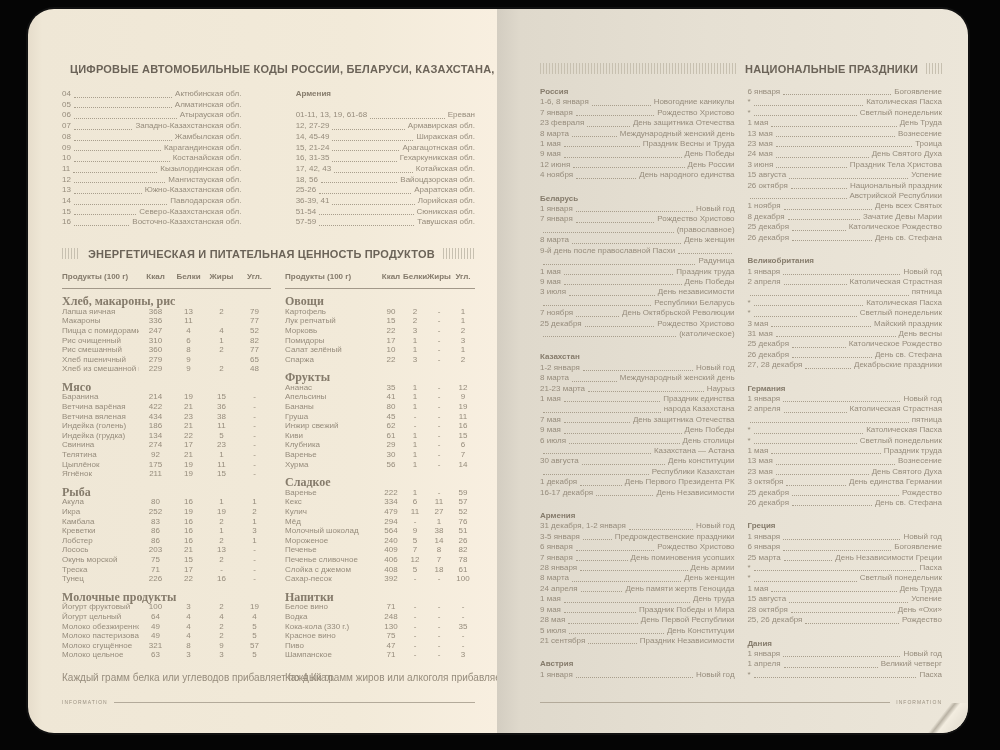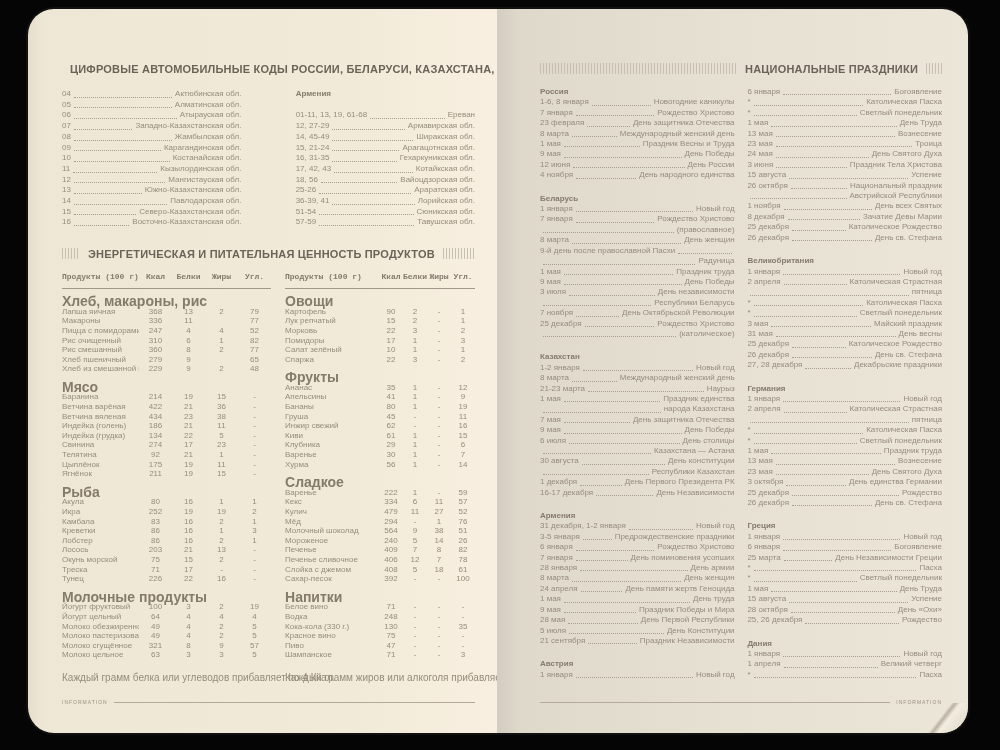--- a/index.html
+++ b/index.html
@@ -36,27 +36,27 @@
   .codes .lr{line-height:10.7px;}
   .lh{font-weight:bold;font-size:8px;color:#857b6b;line-height:10.7px;}
   .am-rows{margin-top:10.7px;}
 
   
   .nwrap{margin-top:18px;}
   .ntable{display:flex;margin-top:11px;}
   .nhalf-l{width:54%;padding-right:14px;box-sizing:border-box;}
   .nhalf-r{width:46%;}
   .nhead{display:flex;font-weight:bold;font-size:8px;color:#847a6b;
-    border-bottom:1px solid #a29889;padding-bottom:7px;margin-bottom:8px;white-space:nowrap;font-family:Liberation Mono, monospace;}
+    border-bottom:1px solid #a29889;padding-bottom:7px;margin-bottom:8px;white-space:nowrap;}
   .nhead .nm{flex:1;}
   .nr{display:flex;font-size:8px;color:#968c7c;line-height:9.6px;white-space:nowrap;}
   .nr .nm{flex:1;overflow:hidden;}
   .nhalf-l .c{width:33px;text-align:center;flex:0 0 auto;}
   .nhalf-r .c{width:24px;text-align:center;flex:0 0 auto;}
-  .ng{font-weight:bold;font-size:14px;color:#857b6b;line-height:9.6px;}
+  .ng{font-weight:bold;font-size:12px;color:#857b6b;line-height:9.6px;font-family:Liberation Serif, serif;}
   .ngroup + .ngroup{margin-top:9px;}
   .nnote{font-size:10px;color:#968c7c;margin-top:12px;white-space:nowrap;}
 
   
   .hcols{display:flex;margin-top:11px;}
   .hcol{width:48.4%;}
   .hcol + .hcol{margin-left:3.2%;}
   .hcol .lr{line-height:10.4px;}
   .hcountry{font-weight:bold;font-size:8px;color:#857b6b;line-height:10.4px;}
   .hsec + .hsec{margin-top:13px;}

